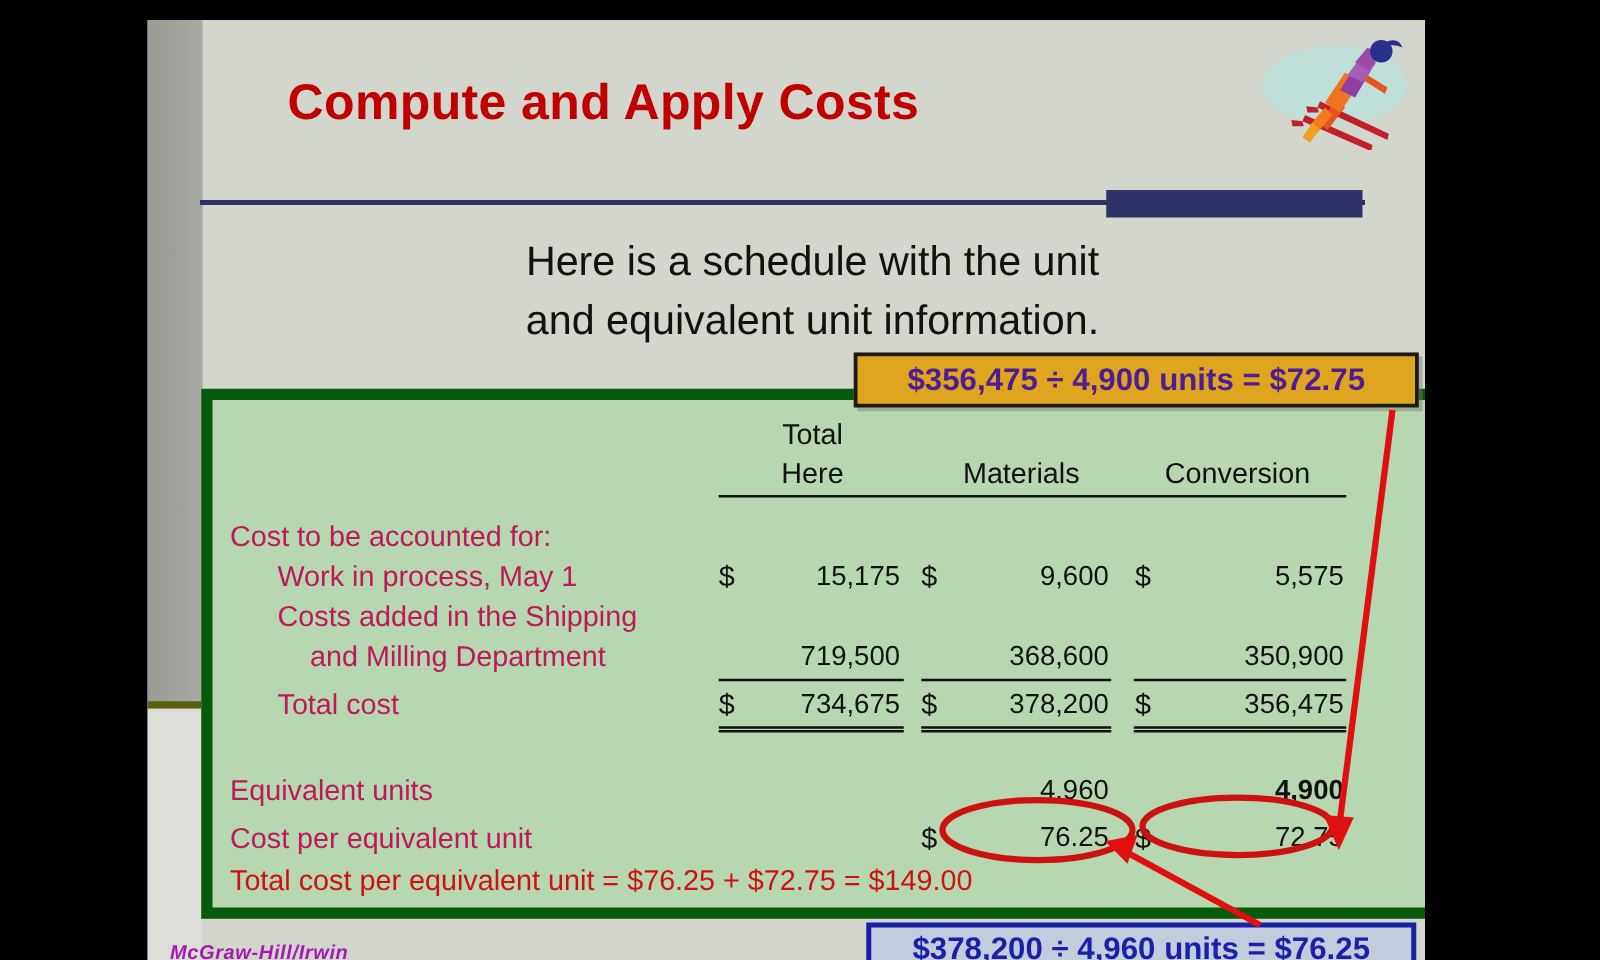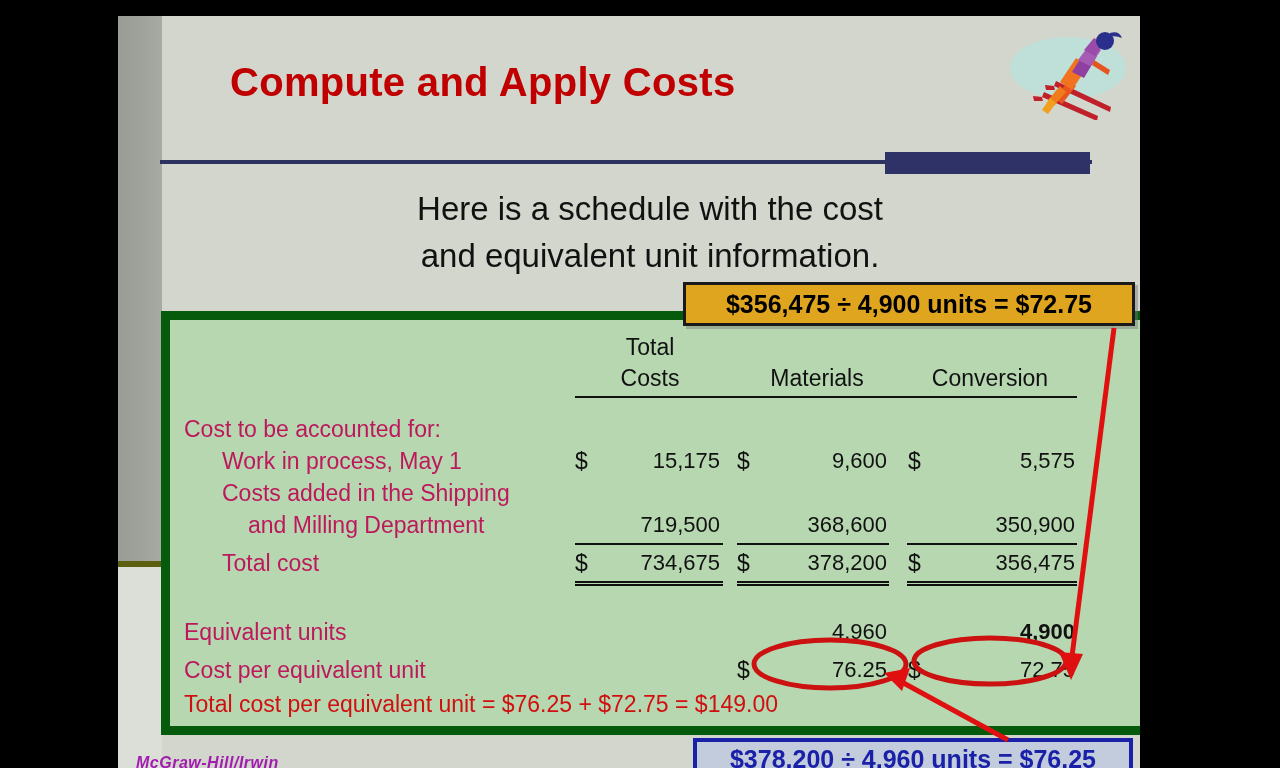--- a/index.html
+++ b/index.html
@@ -99,21 +99,21 @@
     font-size: 23px; color: #d01010; white-space: nowrap;
   }
 
   
   #callout-orange {
     position: absolute; left: 565px; top: 266px; width: 452px; height: 44px;
     background: #e0a51e;
     border: 3px solid #1a1a1a;
     box-shadow: 3px 3px 0 rgba(120,120,120,.45);
     display: flex; align-items: center; justify-content: center;
-    font-size: 25px; font-weight: bold; color: #000000; white-space: nowrap;
+    font-size: 25px; font-weight: bold; color: #4c1d95; white-space: nowrap;
   }
   #callout-blue {
     position: absolute; left: 575px; top: 722px; width: 440px; height: 42px;
     background: #c3ccdd;
     border: 4px solid #1a21a8;
     display: flex; align-items: center; justify-content: center;
     font-size: 25px; font-weight: bold; color: #1a21a8; white-space: nowrap;
   }
 
   
@@ -156,29 +156,29 @@
         <path d="M96 40 L112 50 L110 55 L94 45 Z" fill="#e8541f"></path>
       </g>
     </svg>
 
     <h1 id="title">Compute and Apply Costs</h1>
 
     <div id="divider-line"></div>
     <div id="divider-block"></div>
 
     <div id="subtitle">
-      <div>Here is a schedule with the cost</div>
+      <div>Here is a schedule with the unit</div>
       <div>and equivalent unit information.</div>
     </div>
 
     <div id="schedule">
       <div class="sched-inner">
 
         <div class="colhead" id="ch-total">Total</div>
-        <div class="colhead" id="ch-cost">Costs</div>
+        <div class="colhead" id="ch-cost">Here</div>
         <div class="colhead" id="ch-mat">Materials</div>
         <div class="colhead" id="ch-conv">Conversion</div>
         <div id="head-rule"></div>
 
         <div class="rowlabel" id="rl-accounted">Cost to be accounted for:</div>
         <div class="rowlabel" id="rl-wip">Work in process, May 1</div>
         <div class="rowlabel" id="rl-added1">Costs added in the Shipping</div>
         <div class="rowlabel" id="rl-added2">and Milling Department</div>
         <div class="rowlabel" id="rl-totalcost">Total cost</div>
 

